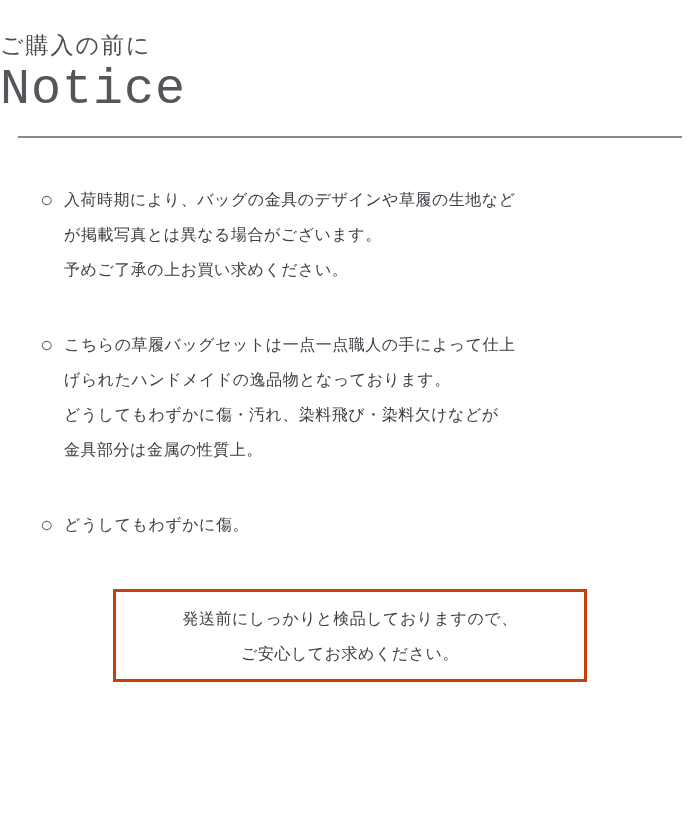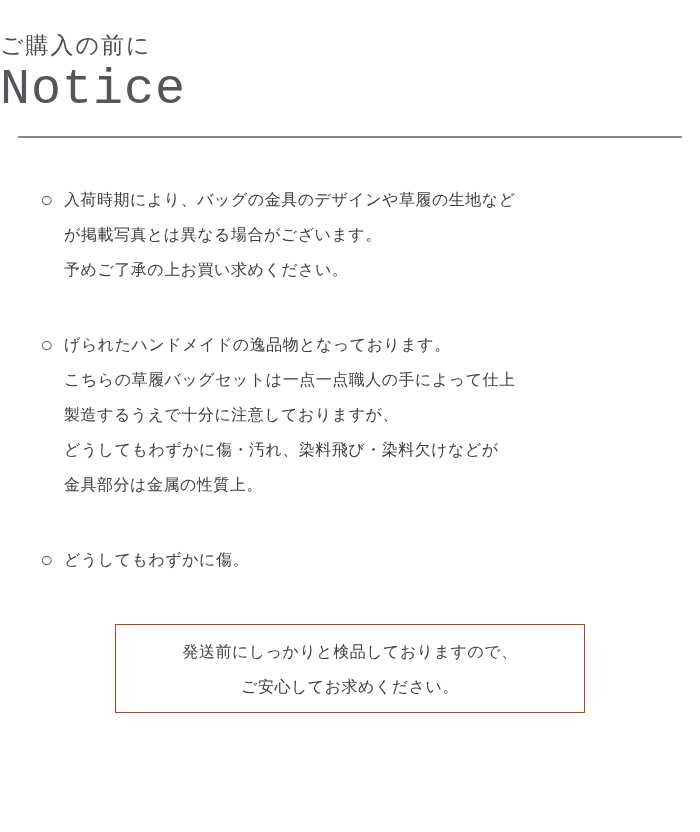--- a/index.html
+++ b/index.html
@@ -58,21 +58,21 @@
   }
   .line {
     font-size: 16px;
     line-height: 35px;
     letter-spacing: 0.5px;
     white-space: nowrap;
   }
   .assurance-box {
     width: 428px;
     margin: 47px auto 0 auto;
-    border: 1px solid #c2410c;
+    border: 3px solid #c2410c;
     padding: 9px 20px 8px 20px;
     text-align: center;
   }
   .assurance-box .line {
     white-space: nowrap;
   }
 </style>
 </head>
 <body>
 
@@ -90,23 +90,22 @@
     <div class="lines">
       <div class="line">入荷時期により、バッグの金具のデザインや草履の生地など</div>
       <div class="line">が掲載写真とは異なる場合がございます。</div>
       <div class="line">予めご了承の上お買い求めください。</div>
     </div>
   </div>
 
   <div class="notice">
     <span class="bullet">○</span>
     <div class="lines">
+      <div class="line">こちらの草履バッグセットは一点一点職人の手によって仕上</div>
       <div class="line">げられたハンドメイドの逸品物となっております。</div>
-      <div class="line">こちらの草履バッグセットは一点一点職人の手によって仕上</div>
-      <div class="line">製造するうえで十分に注意しておりますが、</div>
       <div class="line">どうしてもわずかに傷・汚れ、染料飛び・染料欠けなどが</div>
       <div class="line">金具部分は金属の性質上。</div>
     </div>
   </div>
 
   <div class="notice">
     <span class="bullet">○</span>
     <div class="lines">
       <div class="line">どうしてもわずかに傷。</div>
     </div>

